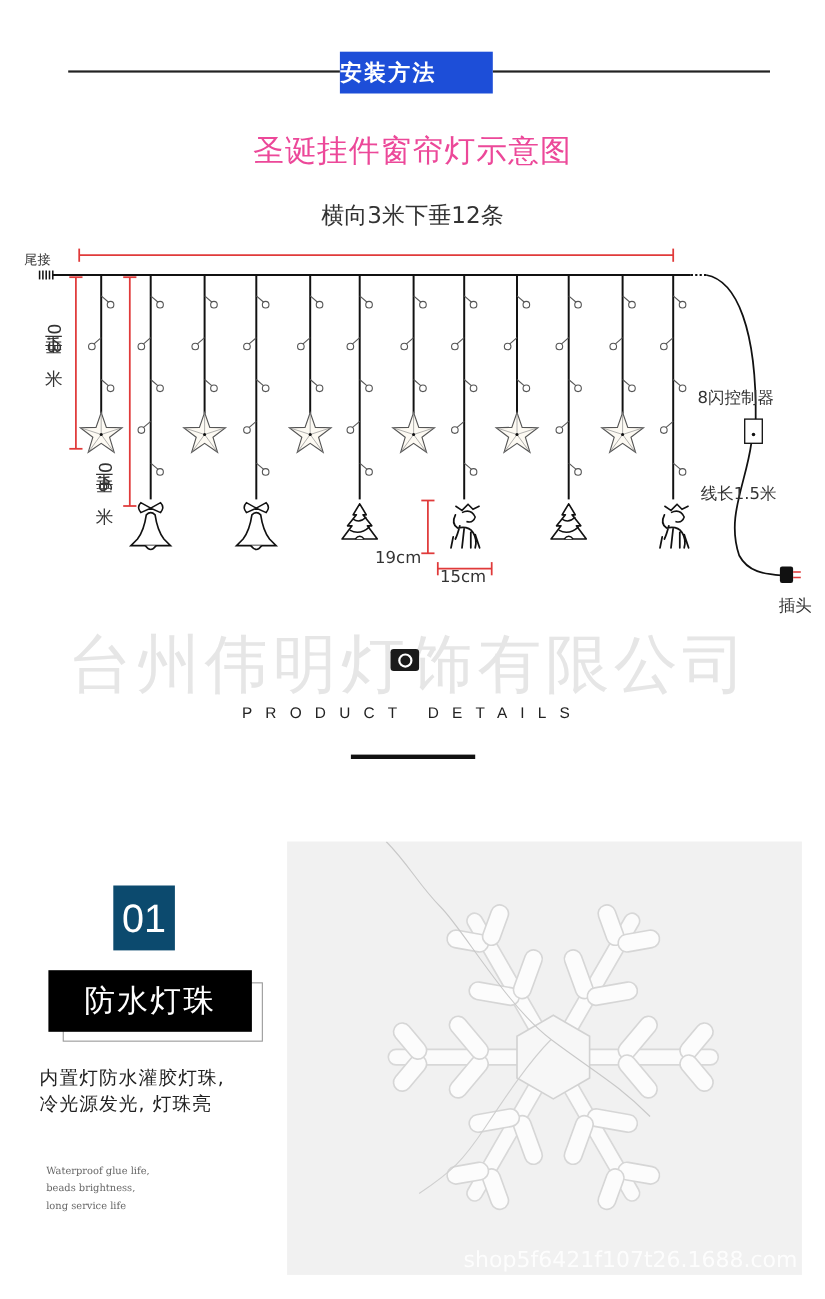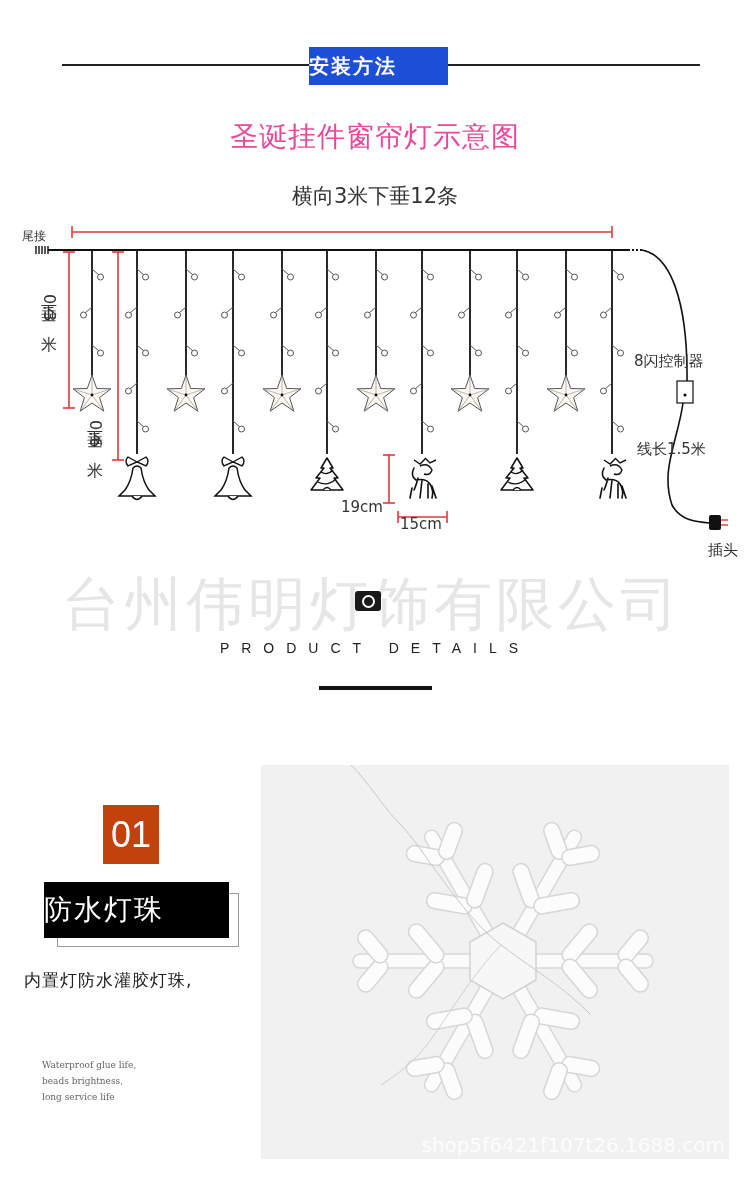--- a/index.html
+++ b/index.html
@@ -10,24 +10,24 @@
   .diagram-sub{position:absolute;left:0;width:750px;top:182px;text-align:center;font-size:21px;color:#333;}
   .lbl{position:absolute;font-size:15px;color:#333;white-space:nowrap;}
   .vlbl{position:absolute;font-size:15px;color:#333;writing-mode:vertical-rl;letter-spacing:1px;}
   svg.diagram{position:absolute;left:0;top:0;}
   .watermark{position:absolute;left:62px;top:566px;width:640px;font-size:58px;color:#e6e6e6;letter-spacing:4px;white-space:nowrap;font-family:Liberation Serif, serif;}
   .pd-title{position:absolute;left:0;width:750px;top:582px;text-align:center;font-size:30px;color:#111;letter-spacing:6px;}
   .pd-title .cam{display:inline-block;width:26px;height:20px;background:#1a1a1a;border-radius:3px;position:relative;vertical-align:-1px;margin-right:14px;}
   .pd-title .cam:after{content:"";position:absolute;left:7px;top:4px;width:9px;height:9px;border:2px solid #fff;border-radius:50%;}
   .pd-en{position:absolute;left:0;width:750px;top:640px;text-align:center;font-size:14px;color:#222;letter-spacing:12px;font-family:"Liberation Sans",sans-serif;}
   .pd-bar{position:absolute;left:319px;top:686px;width:113px;height:4px;background:#111;}
-  .num-box{position:absolute;left:103px;top:805px;width:56px;height:59px;background:#c2410c;color:#fff;font-size:36px;line-height:59px;text-align:center;font-family:"Liberation Sans",sans-serif;}
+  .num-box{position:absolute;left:103px;top:805px;width:56px;height:59px;background:#0c4a6e;color:#fff;font-size:36px;line-height:59px;text-align:center;font-family:"Liberation Sans",sans-serif;}
   .feat-shadow{position:absolute;left:57px;top:893px;width:180px;height:52px;border:1px solid #999;background:#fff;}
-  .feat-box{position:absolute;left:44px;top:882px;width:185px;height:56px;background:#000;color:#fff;font-size:28px;line-height:56px;letter-spacing:2px;}
-  .feat-cn{position:absolute;left:24px;top:968px;width:220px;font-size:17px;line-height:24px;color:#222;letter-spacing:1px;}
+  .feat-box{position:absolute;left:44px;top:882px;width:185px;height:56px;background:#000;color:#fff;font-size:28px;line-height:56px;text-align:center;letter-spacing:2px;}
+  .feat-cn{position:absolute;left:36px;top:968px;width:220px;font-size:17px;line-height:24px;color:#222;letter-spacing:1px;}
   .feat-en{position:absolute;left:42px;top:1057px;width:200px;font-size:9px;line-height:16px;color:#666;font-family:"DejaVu Serif","Liberation Serif",serif;}
   .photo{position:absolute;left:261px;top:765px;width:468px;height:394px;background:#f1f1f1;overflow:hidden;}
   .photo-wm{position:absolute;right:4px;bottom:2px;font-size:20px;color:rgba(255,255,255,0.85);font-family:"DejaVu Sans",sans-serif;}
 </style>
 </head>
 <body>
 
 <div class="hline" style="left:62px;top:64px;width:247px;"></div>
 <div class="hline" style="left:448px;top:64px;width:252px;"></div>
 <div class="section-badge">安装方法</div>
@@ -269,20 +269,21 @@
 <div class="watermark">台州伟明灯饰有限公司</div>
 <div class="pd-title"><span class="cam"></span></div>
 <div class="pd-en">PRODUCT DETAILS</div>
 <div class="pd-bar"></div>
 
 <div class="num-box">01</div>
 <div class="feat-shadow"></div>
 <div class="feat-box">防水灯珠</div>
 <div class="feat-cn">
   <div>内置灯防水灌胶灯珠,</div>
+  <div>冷光源发光, 灯珠亮</div>
 </div>
 <div class="feat-en">
   <div>Waterproof glue life,</div>
   <div>beads brightness,</div>
   <div>long service life</div>
 </div>
 
 <div class="photo">
   <svg width="468" height="394" viewBox="0 0 468 394">
     <defs>

